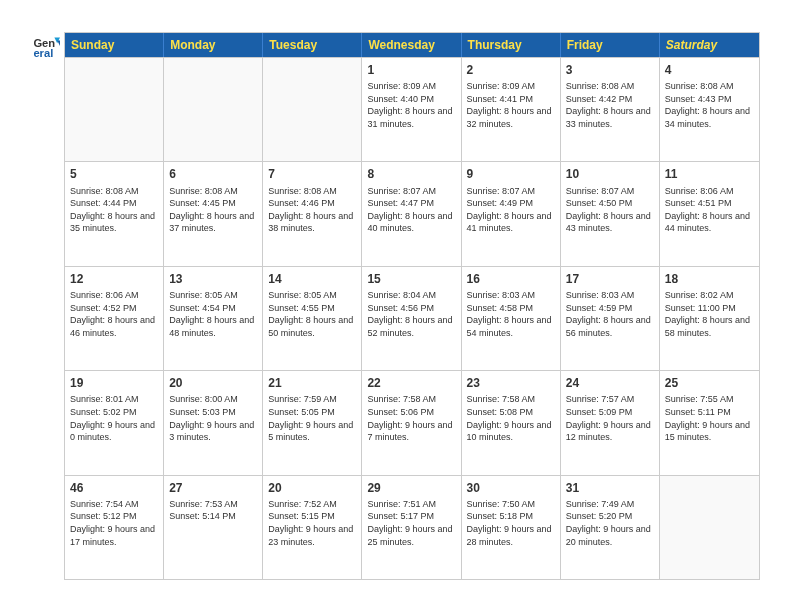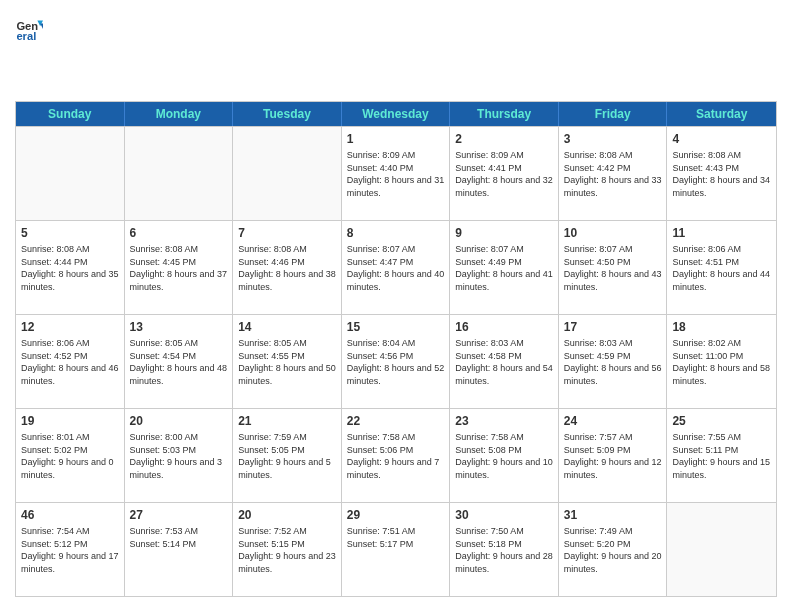--- a/index.html
+++ b/index.html
@@ -6,24 +6,23 @@
     body {
       font-family: Arial, sans-serif;
       background: #fff;
       width: 792px;
       height: 612px;
       overflow: hidden;
     }
     .page {
       width: 792px;
       height: 612px;
-      padding: 15px;
-      display: flex;
-      flex-direction: column;
-      gap: 48px;
+      padding: 32px;
+      display: flex;
+      flex-direction: row;
     }
     .header {
       display: flex;
       justify-content: space-between;
       align-items: flex-start;
       margin-bottom: 10px;
     }
     .logo {
       display: flex;
       align-items: center;
@@ -50,28 +49,28 @@
       display: flex;
       flex-direction: column;
       border: 1px solid #ccc;
     }
     .cal-header-row {
       display: grid;
       grid-template-columns: repeat(7, 1fr);
       background: #1a5fa8;
     }
     .cal-header-cell {
-      color: #5eead4;
+      color: #fde047;
       font-size: 12px;
       font-weight: bold;
       padding: 5px 6px;
-      text-align: center;
+      text-align: left;
       border-right: 1px solid #3a7fd0;
     }
-    .cal-header-cell:last-child { border-right: none; }
+    .cal-header-cell:last-child { border-right: none; font-style: italic; }
     .cal-body {
       flex: 1;
       display: flex;
       flex-direction: column;
     }
     .cal-week {
       display: grid;
       grid-template-columns: repeat(7, 1fr);
       flex: 1;
       border-top: 1px solid #ccc;
@@ -309,20 +308,21 @@
           <div class="cal-cell">
             <span class="day-num">20</span>
             <div class="cell-content">Sunrise: 7:52 AM</div>
             <div class="cell-content">Sunset: 5:15 PM</div>
             <div class="cell-content">Daylight: 9 hours and 23 minutes.</div>
           </div>
           <div class="cal-cell">
             <span class="day-num">29</span>
             <div class="cell-content">Sunrise: 7:51 AM</div>
             <div class="cell-content">Sunset: 5:17 PM</div>
+            <div class="cell-content">Daylight: 9 hours and 25 minutes.</div>
           </div>
           <div class="cal-cell">
             <span class="day-num">30</span>
             <div class="cell-content">Sunrise: 7:50 AM</div>
             <div class="cell-content">Sunset: 5:18 PM</div>
             <div class="cell-content">Daylight: 9 hours and 28 minutes.</div>
           </div>
           <div class="cal-cell">
             <span class="day-num">31</span>
             <div class="cell-content">Sunrise: 7:49 AM</div>

